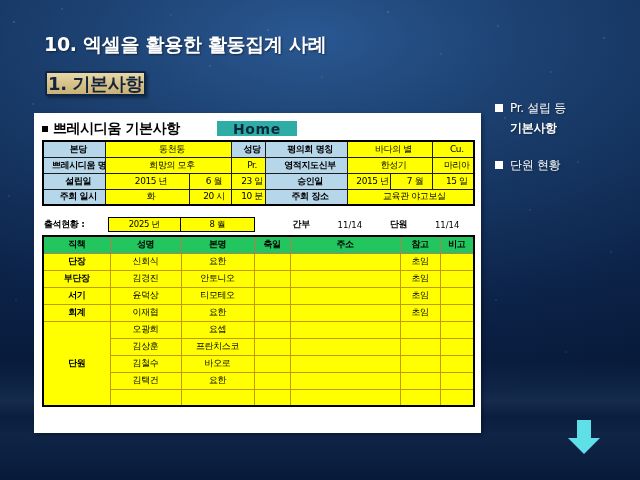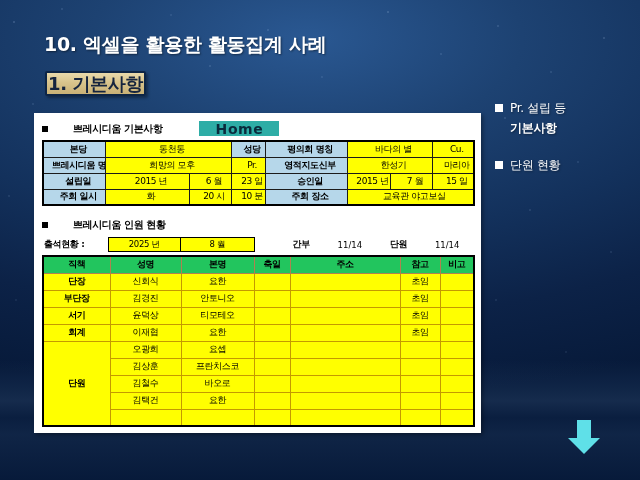--- a/index.html
+++ b/index.html
@@ -114,26 +114,25 @@
     margin-bottom: 3px;
   }
   .sec-head .bullet {
     width: 6px; height: 6px;
     background: #000;
     display: inline-block;
     margin-right: 5px;
     flex: none;
   }
   .sec-head .sec-label {
-    font-size: 10px;
+    font-size: 14px;
     font-weight: bold;
     color: #000;
     letter-spacing: -0.4px;
     white-space: nowrap;
-    margin-left: 20px;
   }
   .home-btn {
     margin-left: 37px;
     width: 80px;
     height: 15px;
     background: #2eada6;
     color: #0a2a3c;
     font-size: 14px;
     font-weight: bold;
     display: flex;
@@ -319,24 +318,20 @@
           <td class="cell-yellow">20 시</td>
           <td class="cell-yellow">10 분</td>
           <td class="th-blue" colspan="2">주회 장소</td>
           <td class="cell-yellow" colspan="3">교육관 야고보실</td>
         </tr>
       </tbody>
   </table>
 
   <div class="gap"></div>
 
-  <div class="sec-head">
-    <span class="bullet"></span>
-    <span class="sec-label">쁘레시디움 인원 현황</span>
-  </div>
 
   <div class="att-row">
     <span class="att-label">출석현황 :</span>
     <span class="att-box">2025 년</span>
     <span class="att-box">8 월</span>
     <span class="att-spacer"></span>
     <span class="att-tag">간부</span>
     <span class="att-num">11/14</span>
     <span class="att-tag">단원</span>
     <span class="att-num">11/14</span>

